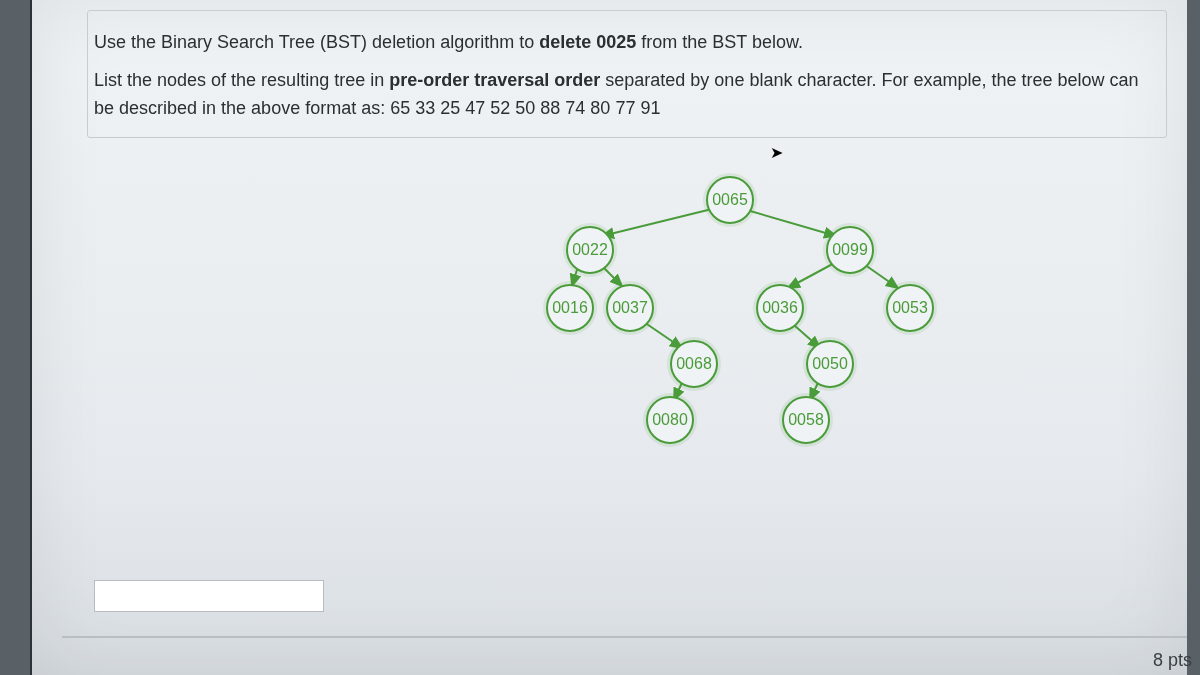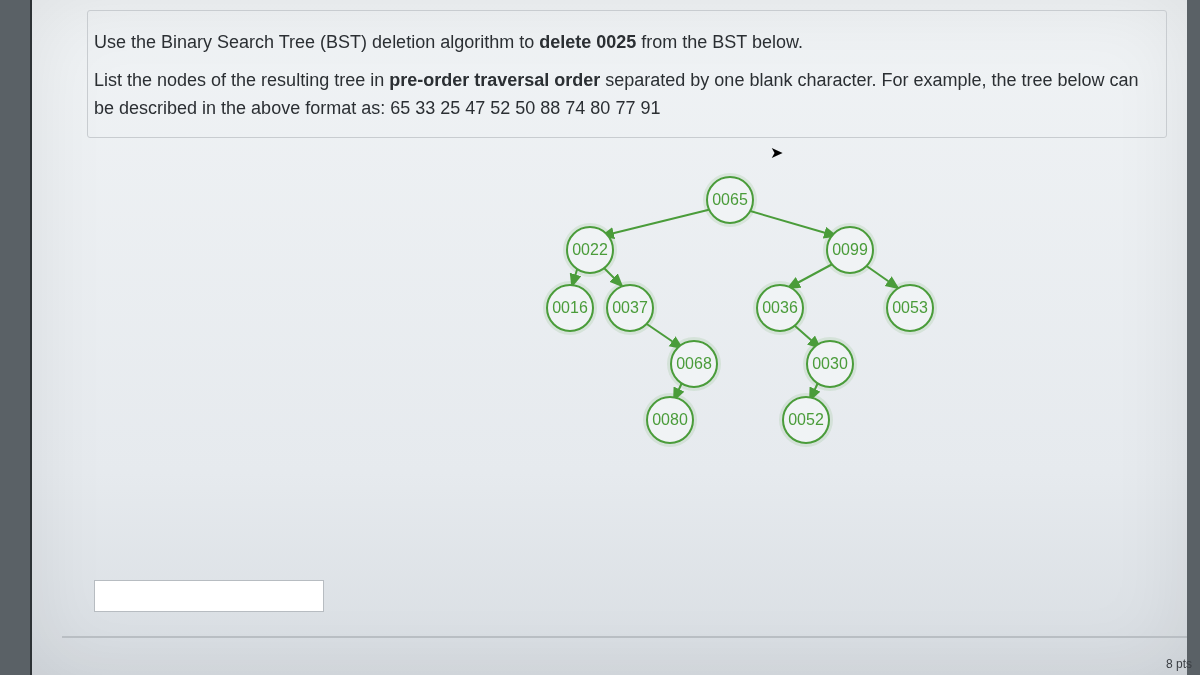--- a/index.html
+++ b/index.html
@@ -7,21 +7,21 @@
   .qbox{position:absolute;left:55px;top:10px;right:20px;border:1px solid #c8ccd0;border-radius:3px;padding:18px 22px 14px 6px;background:transparent}
   .qtext{color:#2b2f33;font-size:18px;line-height:1.55}
   .qtext b{font-weight:600}
   .tree{position:absolute;left:0;top:155px;width:1155px;height:300px}
   .node{position:absolute;width:44px;height:44px;border:2px solid #4a9c3a;border-radius:50%;background:#f0f3f5;color:#4a9c3a;font-size:16px;font-weight:400;display:flex;align-items:center;justify-content:center;box-shadow:0 0 0 3px rgba(74,156,58,.12)}
   svg.edges{position:absolute;left:0;top:0;width:1155px;height:300px}
   svg.edges line{stroke:#4a9c3a;stroke-width:2}
   svg.edges polygon{fill:#4a9c3a}
   .answer{position:absolute;left:62px;top:580px;width:230px;height:32px;border:1px solid #b7bcc1;background:#fff;font-size:14px;padding:0 6px;box-sizing:border-box}
   .hr{position:absolute;left:30px;right:0;top:636px;height:0;border-top:2px solid #b9bec3}
-  .pts{position:absolute;right:8px;bottom:4px;color:#3a3e43;font-size:12px}
+  .pts{position:absolute;right:8px;bottom:4px;color:#3a3e43;font-size:18px}
   .cursor{position:absolute;pointer-events:none;font-size:16px;color:#000}
 </style>
 </head>
 <body>
 
 <div class="screen">
 
   <div class="qbox">
     <div class="qtext">
       <span>Use the Binary Search Tree (BST) deletion algorithm  to </span><b>delete 0025</b><span> from the BST below.</span>
@@ -50,23 +50,23 @@
       </svg>
 
       <div class="node" style="left:618px;top:10px">0065</div>
       <div class="node" style="left:478px;top:60px">0022</div>
       <div class="node" style="left:738px;top:60px">0099</div>
       <div class="node" style="left:458px;top:118px">0016</div>
       <div class="node" style="left:518px;top:118px">0037</div>
       <div class="node" style="left:668px;top:118px">0036</div>
       <div class="node" style="left:798px;top:118px">0053</div>
       <div class="node" style="left:582px;top:174px">0068</div>
-      <div class="node" style="left:718px;top:174px">0030</div>
+      <div class="node" style="left:718px;top:174px">0050</div>
       <div class="node" style="left:558px;top:230px">0080</div>
-      <div class="node" style="left:694px;top:230px">0052</div>
+      <div class="node" style="left:694px;top:230px">0058</div>
     </div>
   </div>
 
   <input class="answer" type="text" value="" style="">
 
   <div class="hr"></div>
 </div>
 
 <div class="pts">8 pts</div>
 <div class="cursor" style="left:770px;top:143px">➤</div>

